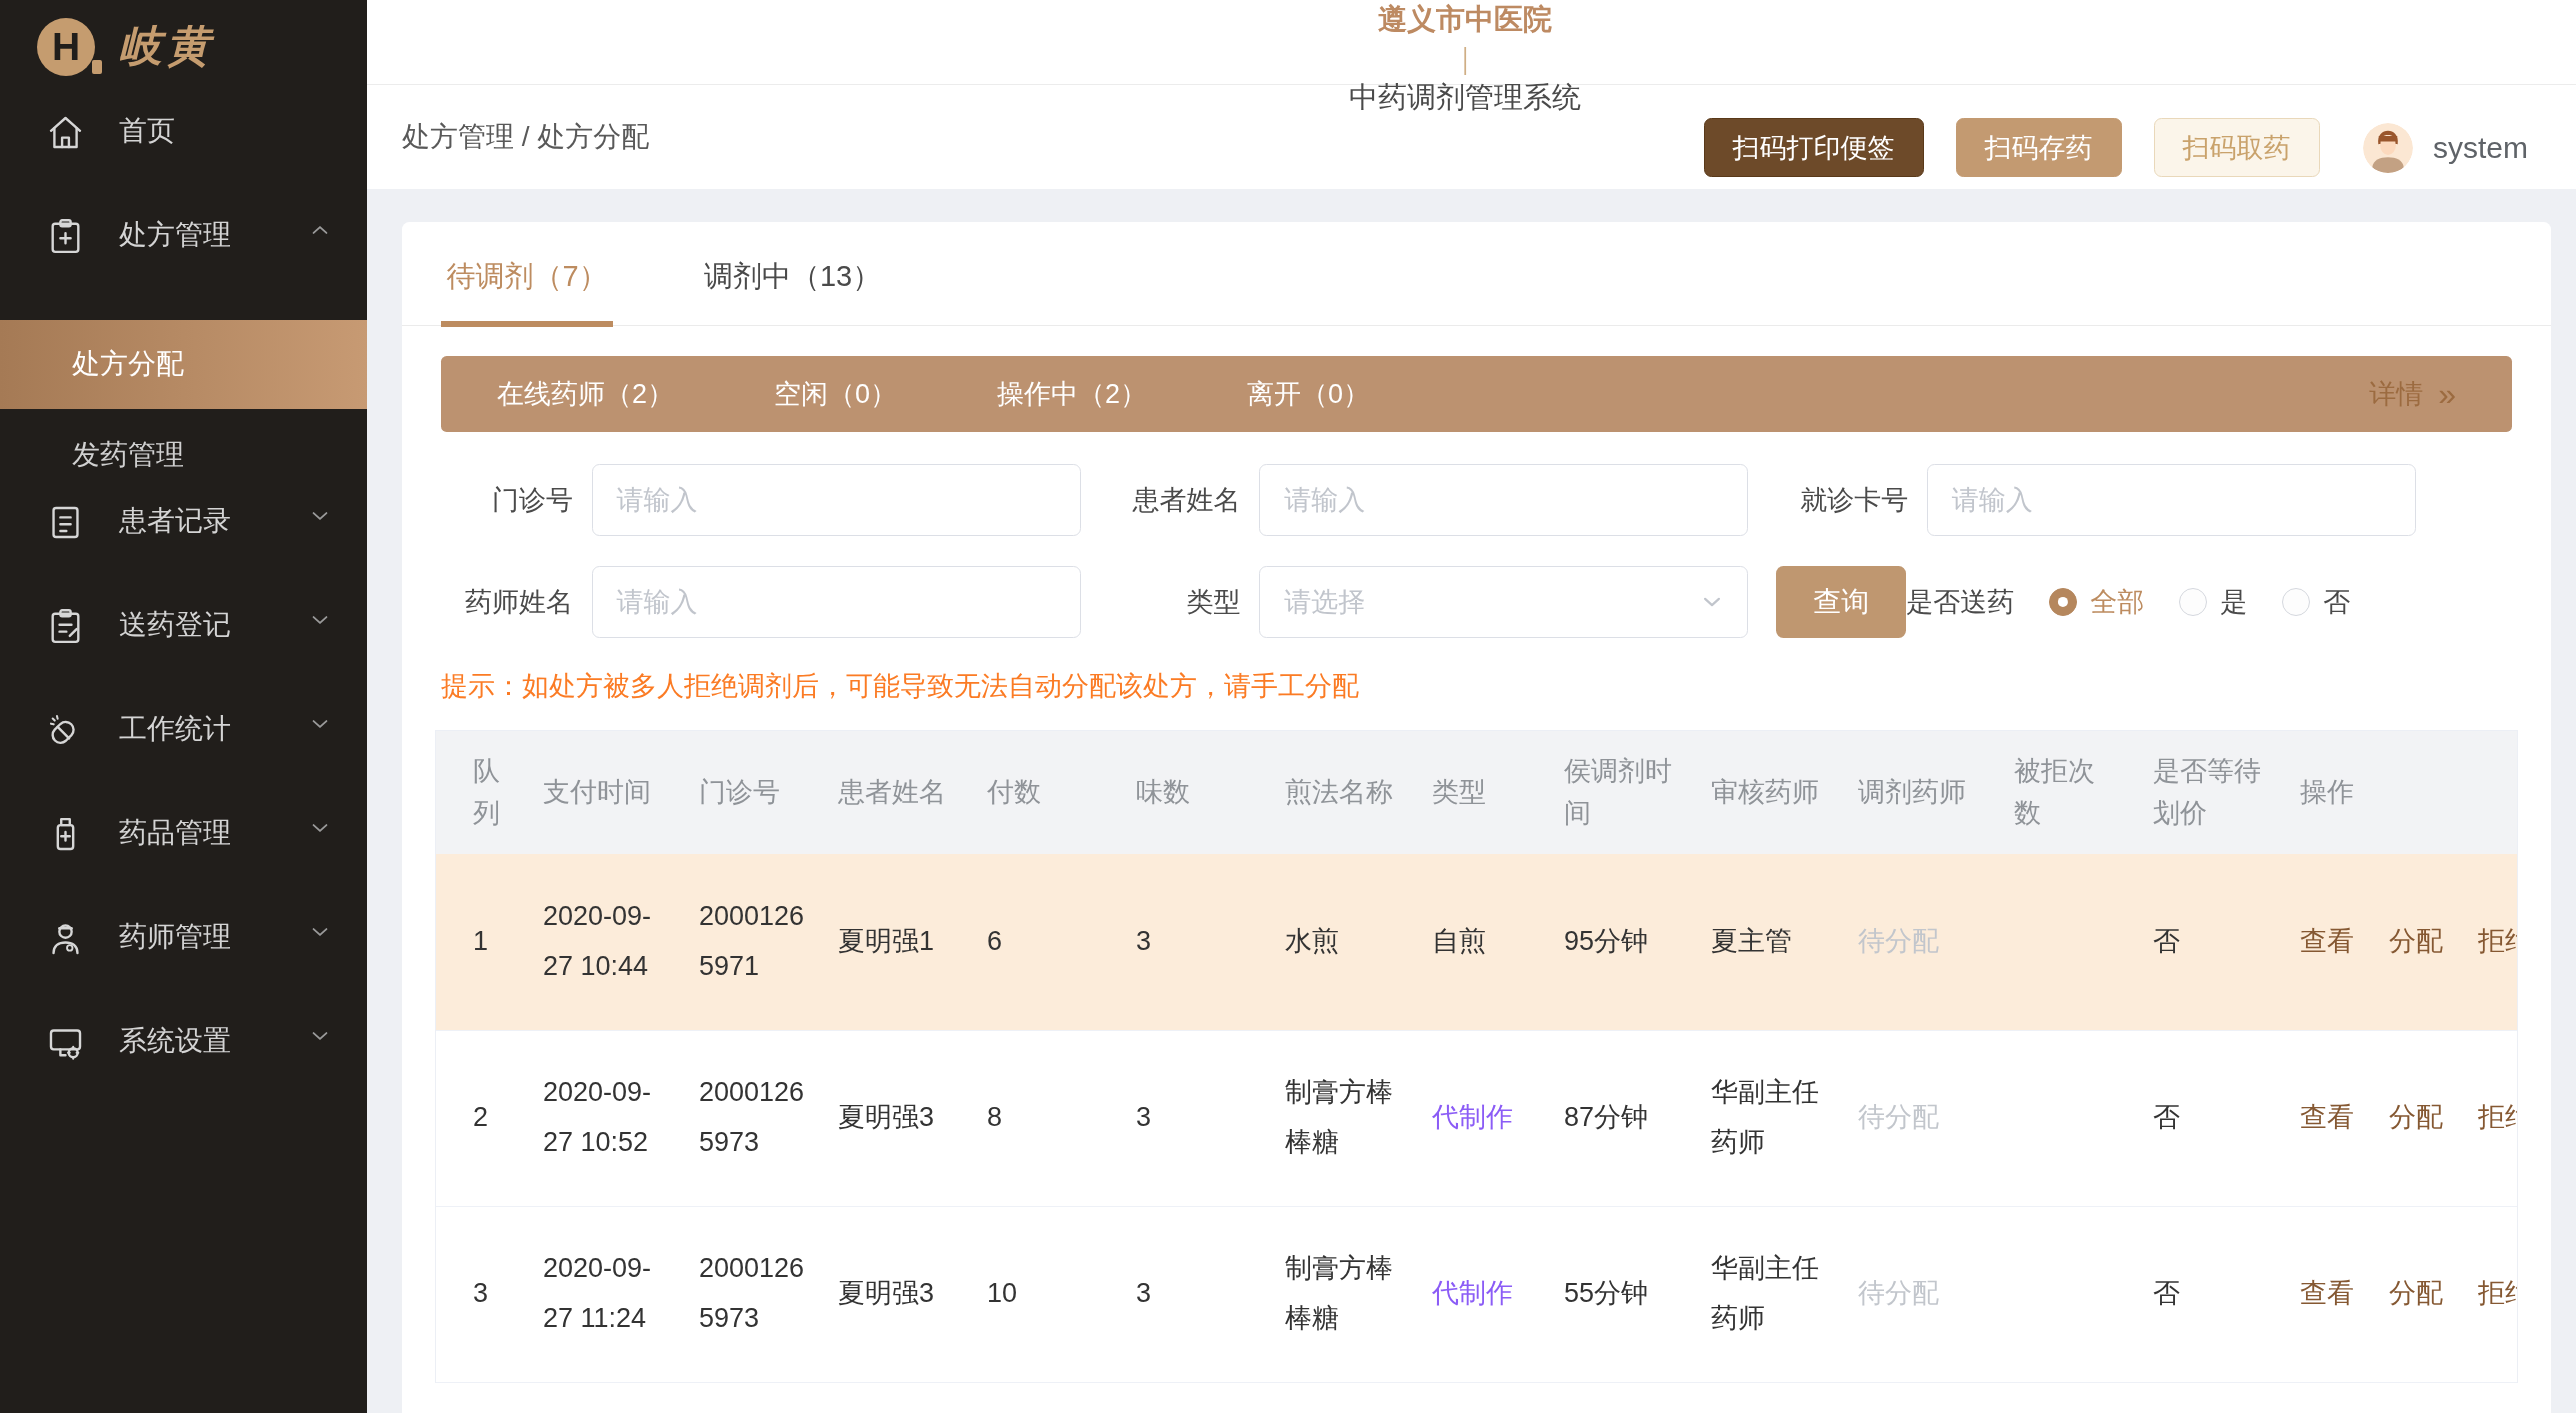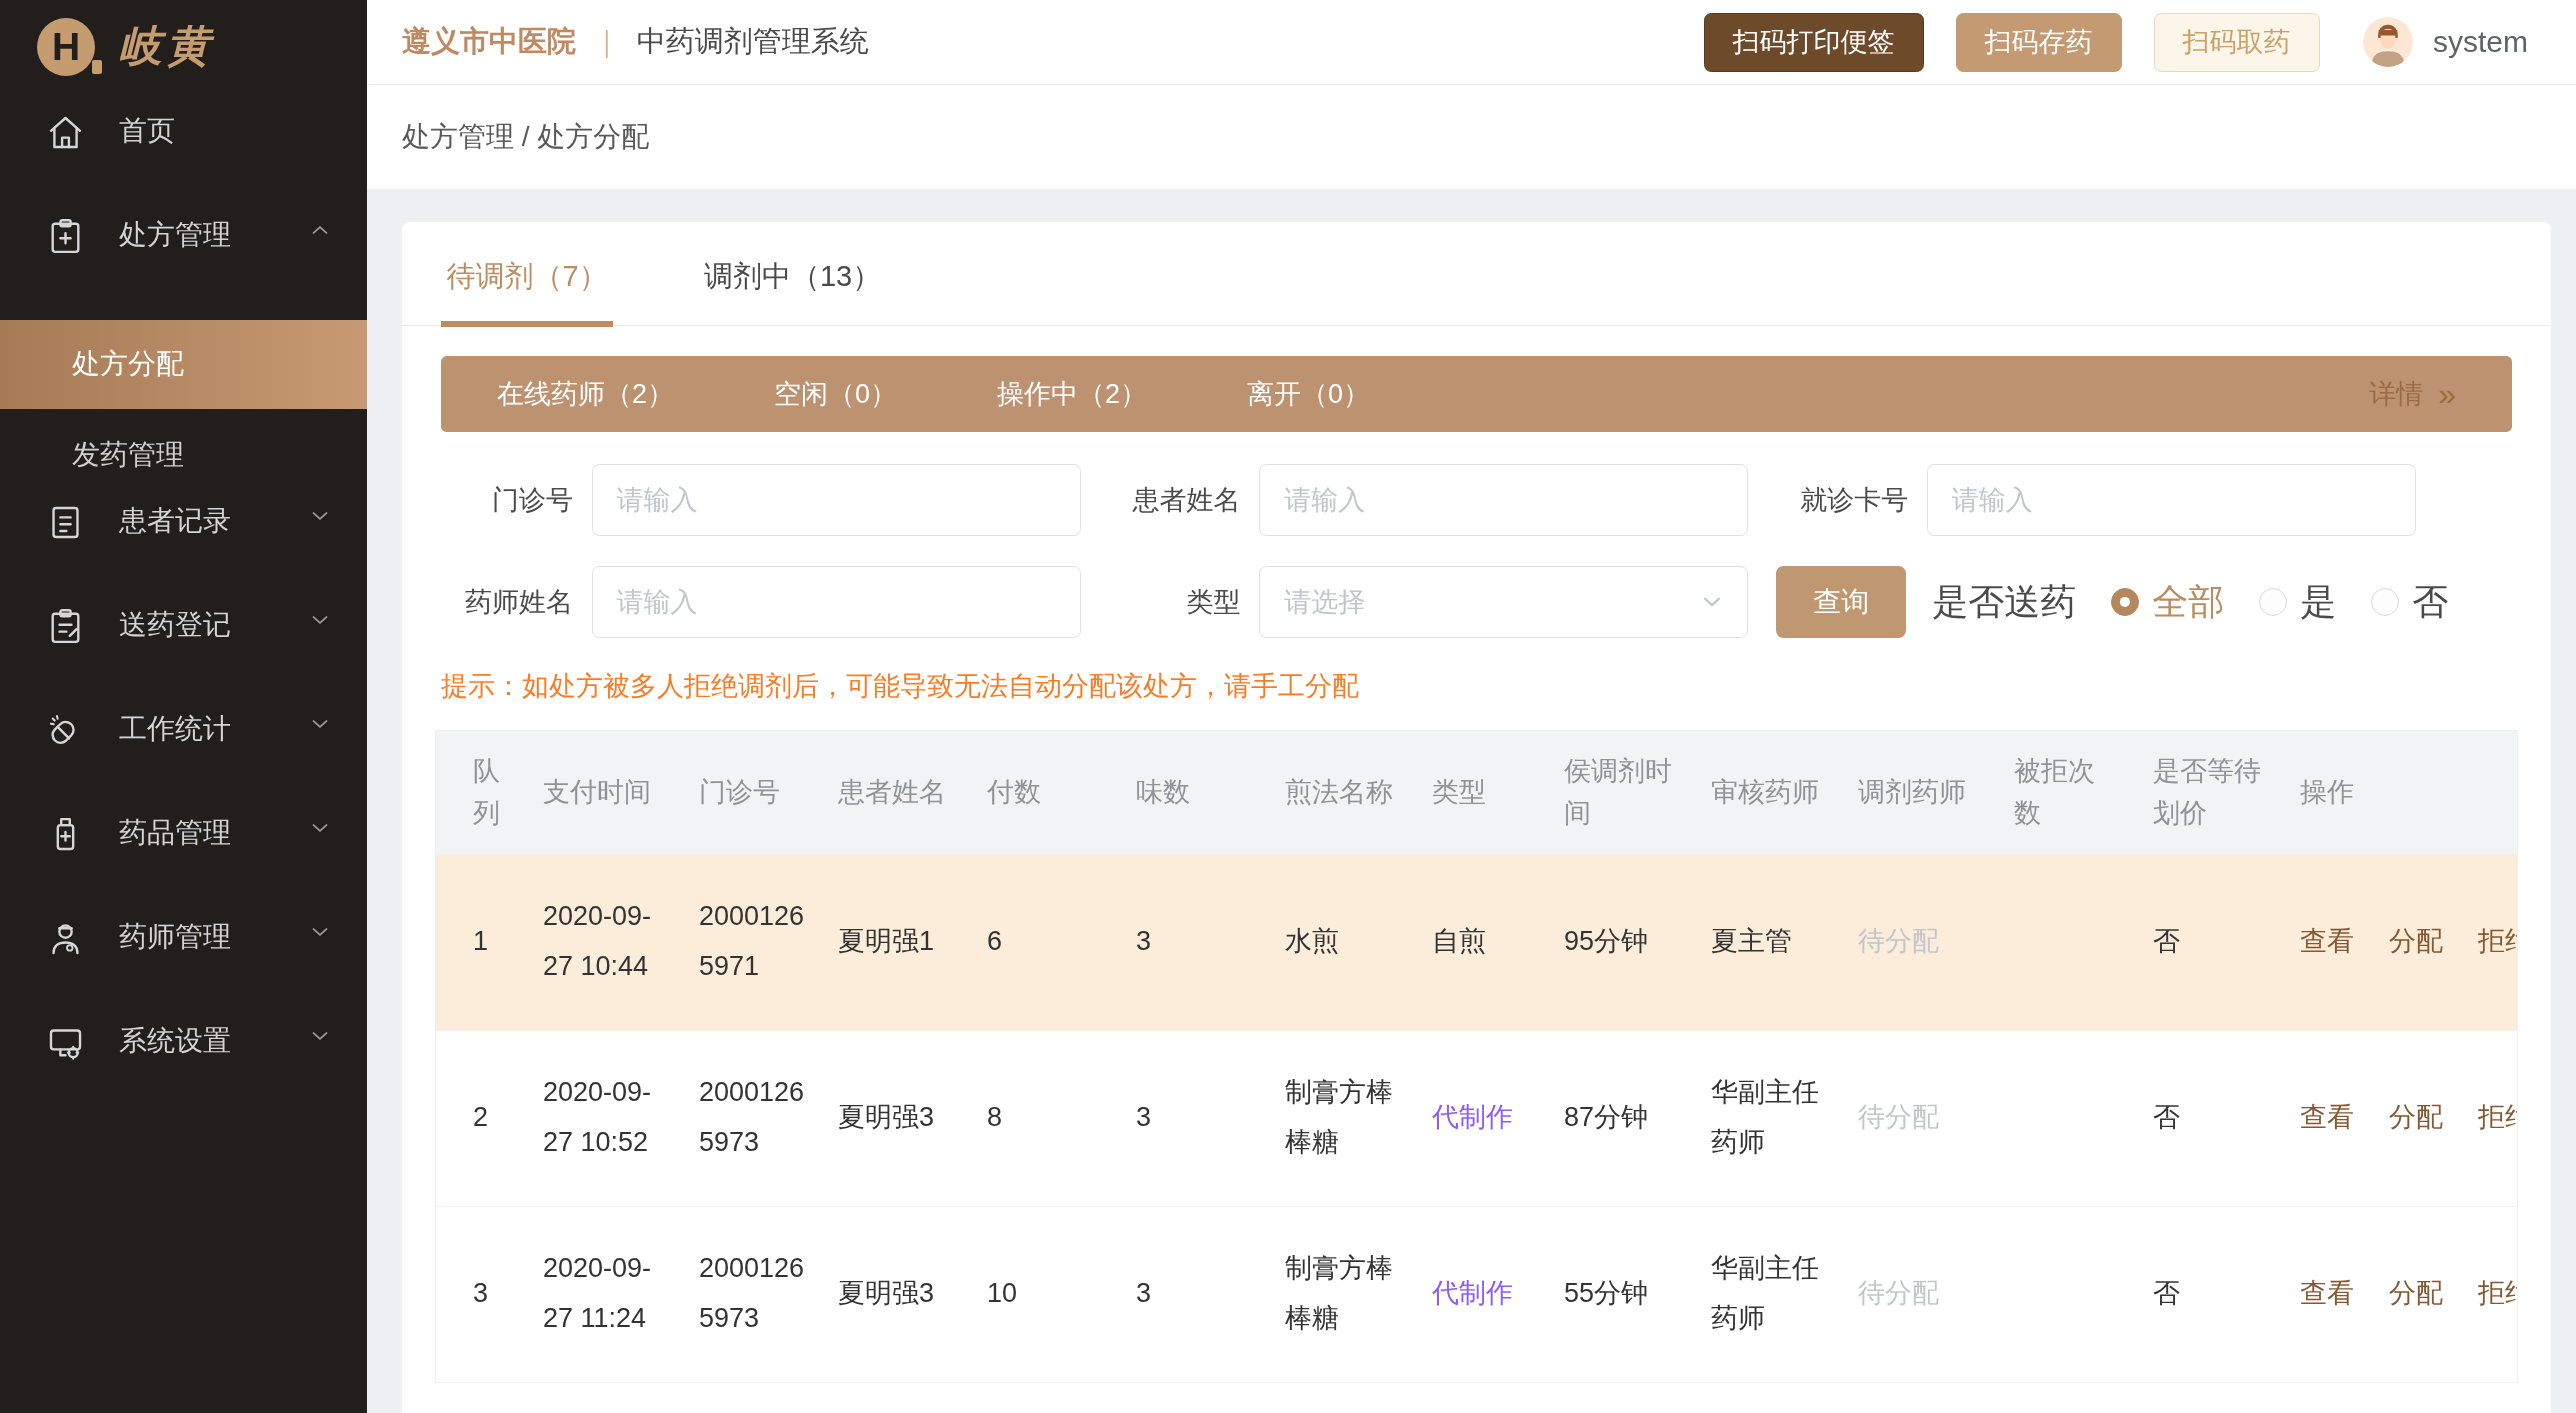--- a/index.html
+++ b/index.html
@@ -16,21 +16,21 @@
   .menu { padding-top:18.6px; }
   .side-item { height:104px; display:flex; align-items:flex-start; padding:0 33px 0 45px; color:#d4d4d4; font-size:28px; cursor:pointer; }
   .side-item .ico { width:41px; height:41px; flex:0 0 41px; display:flex; align-items:center; justify-content:center; }
   .side-item .lbl { margin-left:33px; }
   .side-item .chev { margin-left:auto; display:flex; align-items:center; }
   .side-sub { height:93px; display:flex; align-items:center; padding-left:72px; color:#d0d0d0; font-size:28px; cursor:pointer; }
   .side-sub.active { height:89px; background:linear-gradient(90deg,#a57a55,#c79a73); color:#ffffff;font-family:Liberation Serif, serif; }
 
   
   .main { margin-left:367px; }
-  .topbar { height:85px; background:#fff; border-bottom:0.9px solid #ececec; display:flex; align-items:center; padding:0 48px 0 35px; }
+  .topbar { height:85px; background:#fff; border-bottom:0.9px solid #ececec; display:flex; align-items:center; padding:0 48px 0 35px;flex-direction:column; }
   .hosp { font-size:29px; font-weight:bold; color:#bd8a62; }
   .tdiv { margin:0 16.7px; color:#cfae85; font-size:28px; font-weight:300; }
   .sys-title { font-size:29px; color:#4a4a4a; }
   .top-right { margin-left:auto; display:flex; align-items:center; }
   .tbtn { height:59px; border-radius:7.4px; font-size:27px; padding:0 28px; margin-left:32px; cursor:pointer;
           font-family:inherit; display:flex; align-items:center; }
   .tbtn.dark  { background:#6d4a29; color:#fff; border:1.9px solid #593919; }
   .tbtn.tan   { background:#c39a71; color:#fff; border:1.9px solid #c39a71; }
   .tbtn.light { background:#fbf5ea; color:#c9a26b; border:1.9px solid #e9d8ba; }
   .avatar { width:50px; height:50px; margin-left:43px; border-radius:50%; overflow:hidden; flex:0 0 50px; }
@@ -59,21 +59,21 @@
   .f-row { display:flex; align-items:center; margin-bottom:30px; }
   .f-group { display:flex; align-items:center; }
   .f-group + .f-group { margin-left:28px; }
   .f-label { width:132px; text-align:right; margin-right:18.6px; font-size:27px; color:#4a4a4a; white-space:nowrap; }
   .f-input { position:relative; width:489px; height:72px; border:1.9px solid #dcdfe6; border-radius:7.4px; background:#fff;
              display:flex; align-items:center; padding:0 24px; font-size:27px; color:#c1c5cc; cursor:text; }
   .f-input.select { cursor:pointer; }
   .f-input .chev-dn { position:absolute; right:20.4px; top:50%; transform:translateY(-50%); }
   .query-btn { margin-left:28px; width:130px; height:72px; background:#bf9770; border:none; border-radius:7.4px;
                color:#fff; font-size:28px; cursor:pointer; font-family:inherit; }
-  .delivery { display:flex; align-items:center; margin-left:26px; font-size:36px; color:#4a4a4a; }
+  .delivery { display:flex; align-items:center; font-size:27px; color:#4a4a4a; }
   .radio { display:flex; align-items:center; margin-left:35px; cursor:pointer; }
   .rdot { width:28px; height:28px; border-radius:50%; border:1.9px solid #d5d8de; background:#fdfdfd; margin-right:13px; position:relative; }
   .radio.checked .rdot { background:#b5875d; border-color:#b5875d; }
   .radio.checked .rdot::after { content:""; position:absolute; left:50%; top:50%; width:10.2px; height:10.2px;
                                 transform:translate(-50%,-50%); border-radius:50%; background:#fff; }
   .radio.checked .rlbl { color:#bd8c60; }
 
   .hint { margin:3.7px 0 0 39px; color:#fb7b24; font-size:27px; }
 
   

